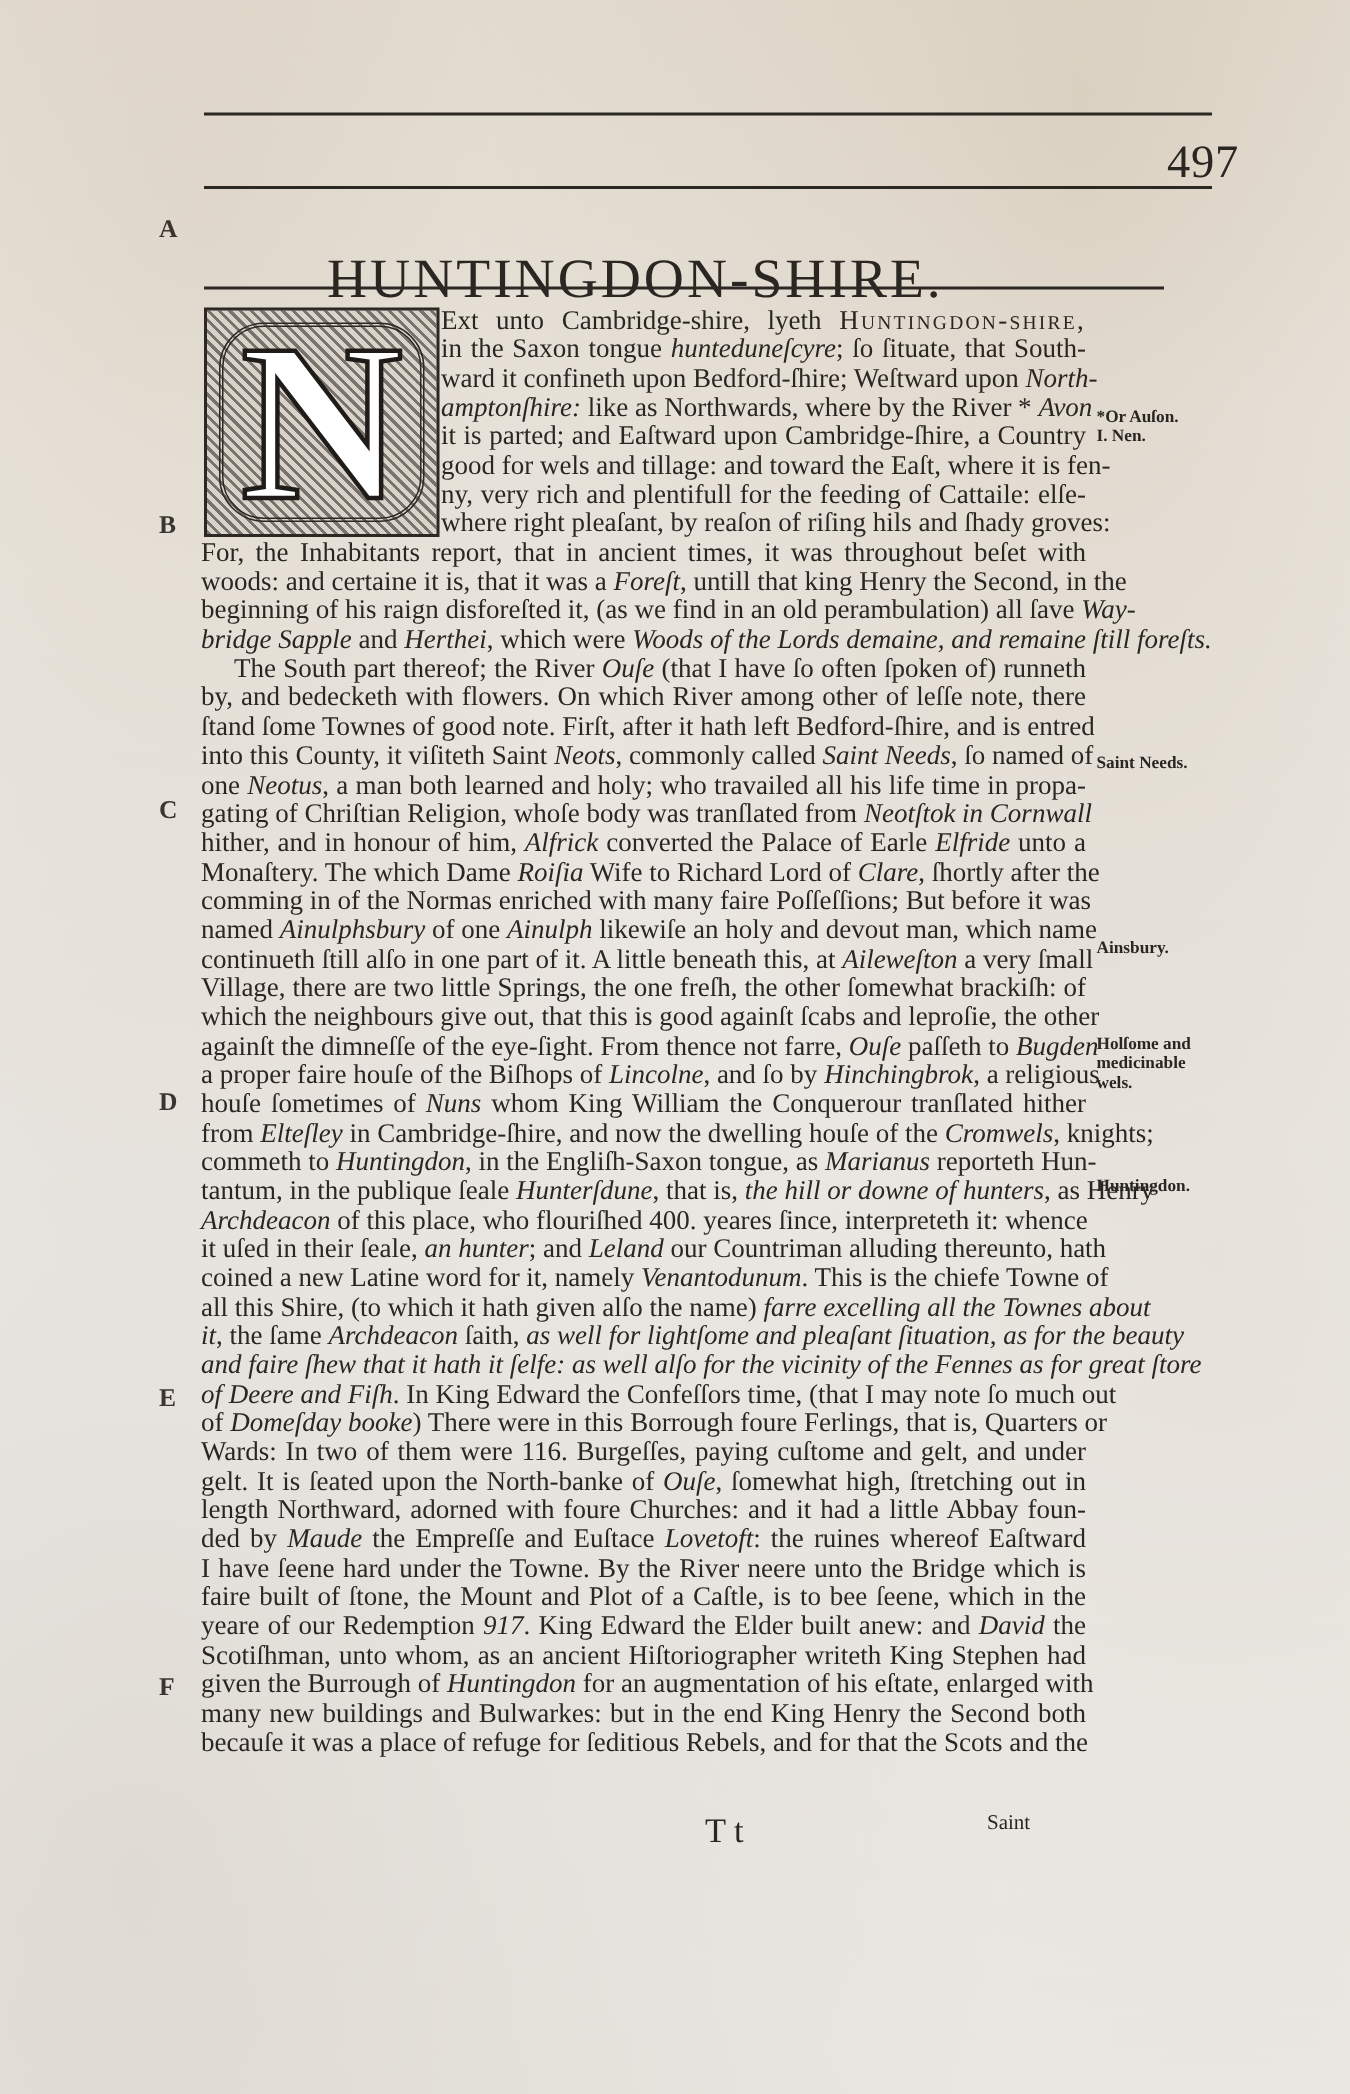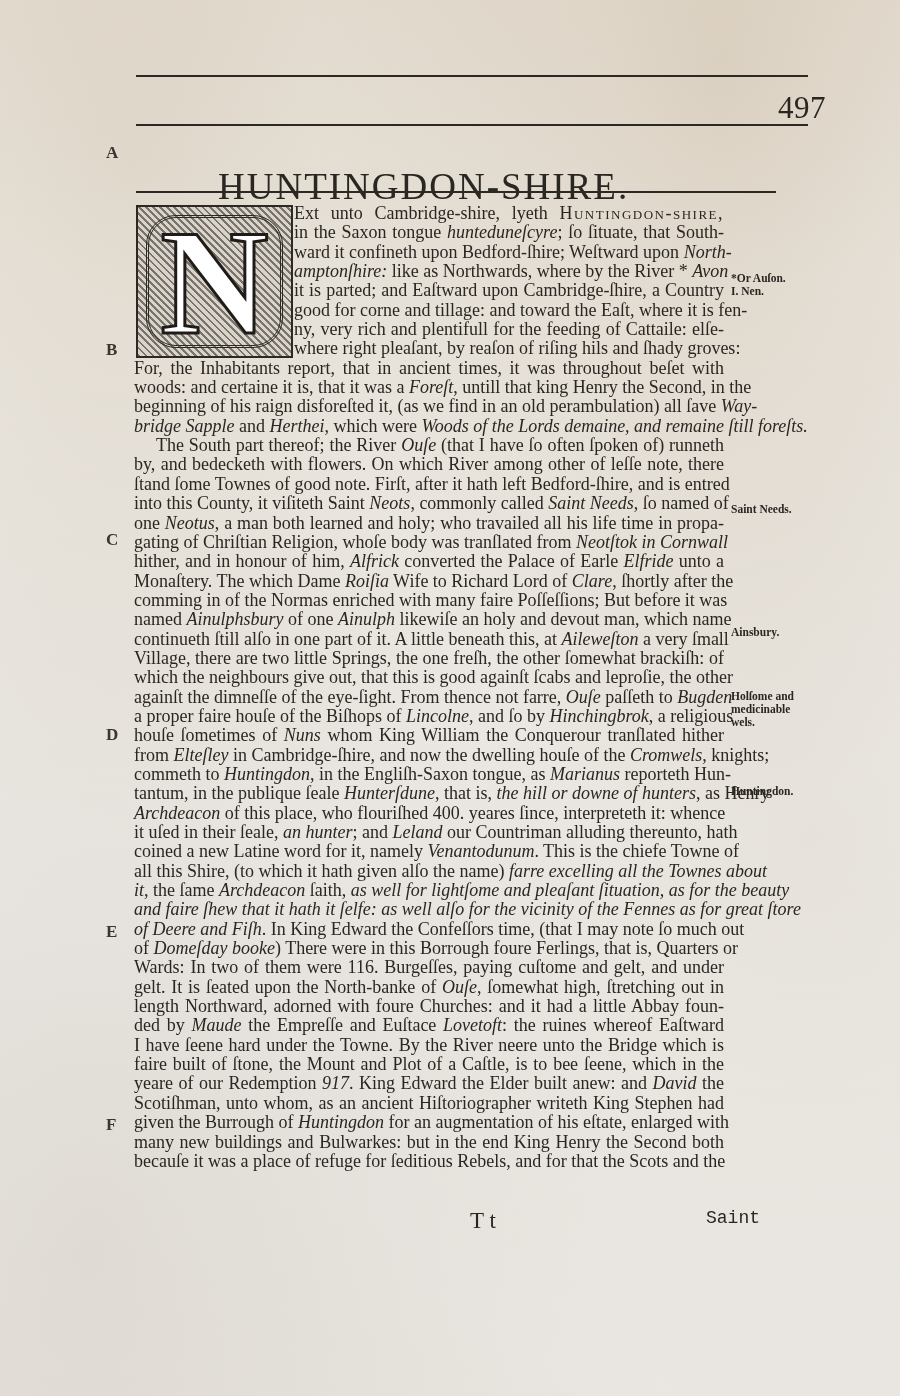--- a/index.html
+++ b/index.html
@@ -39,21 +39,21 @@
     position:absolute;left:134px;top:204px;width:590px;
     font-size:18px;line-height:19.35px;text-align:justify;
   }
   .body-text .line{display:block;white-space:nowrap;text-align-last:justify;text-align:justify;}
   .body-text .indent-cap{padding-left:160px;}
   .body-text .para{padding-left:22px;}
   .body-text i{font-style:italic;}
   .sc{font-variant:small-caps;letter-spacing:1.5px;}
   .margin-note{position:absolute;font-size:11.5px;font-weight:bold;line-height:13px;color:#2a2622;}
   .footer-sig{position:absolute;left:470px;top:1208px;font-size:23px;}
-  .footer-catch{position:absolute;left:706px;top:1208px;font-size:18px;font-family:Liberation Mono, monospace;}
+  .footer-catch{position:absolute;left:658px;top:1208px;font-size:14px;}
 </style>
 </head>
 <body>
 
 <div class="rule top"></div>
 <div class="pagenum">497</div>
 <div class="rule mid"></div>
 
 <div class="section-letter" style="left:106px;top:143px;">A</div>
 <div class="section-letter" style="left:106px;top:340px;">B</div>
@@ -69,21 +69,21 @@
   <div class="orn"></div>
   <span class="letter">N</span>
 </div>
 
 <div class="body-text" id="body-text">
     <span class="line indent-cap"><span>Ext unto Cambridge-shire, lyeth </span><span class="sc">Huntingdon-shire,</span></span>
     <span class="line indent-cap"><span>in the Saxon tongue </span><i>hunteduneſcyre</i><span>; ſo ſituate, that South-</span></span>
     <span class="line indent-cap"><span>ward it confineth upon Bedford-ſhire; Weſtward upon </span><i>North-</i></span>
     <span class="line indent-cap"><i>amptonſhire:</i><span> like as Northwards, where by the River * </span><i>Avon</i></span>
     <span class="line indent-cap"><span>it is parted; and Eaſtward upon Cambridge-ſhire, a Country</span></span>
-    <span class="line indent-cap"><span>good for corne and tillage: and toward the Eaſt, where it is fen-</span></span>
+    <span class="line indent-cap"><span>good for wels and tillage: and toward the Eaſt, where it is fen-</span></span>
     <span class="line indent-cap"><span>ny, very rich and plentifull for the feeding of Cattaile: elſe-</span></span>
     <span class="line indent-cap"><span>where right pleaſant, by reaſon of riſing hils and ſhady groves:</span></span>
     <span class="line"><span>For, the Inhabitants report, that in ancient times, it was throughout beſet with</span></span>
     <span class="line"><span>woods: and certaine it is, that it was a </span><i>Foreſt</i><span>, untill that king Henry the Second, in the</span></span>
     <span class="line"><span>beginning of his raign disforeſted it, (as we find in an old perambulation) all ſave </span><i>Way-</i></span>
     <span class="line"><i>bridge Sapple</i><span> and </span><i>Herthei</i><span>, which were </span><i>Woods of the Lords demaine, and remaine ſtill foreſts.</i></span>
     <span class="line para"><span>The South part thereof; the River </span><i>Ouſe</i><span> (that I have ſo often ſpoken of) runneth</span></span>
     <span class="line"><span>by, and bedecketh with flowers. On which River among other of leſſe note, there</span></span>
     <span class="line"><span>ſtand ſome Townes of good note. Firſt, after it hath left Bedford-ſhire, and is entred</span></span>
     <span class="line"><span>into this County, it viſiteth Saint </span><i>Neots</i><span>, commonly called </span><i>Saint Needs</i><span>, ſo named of</span></span>

